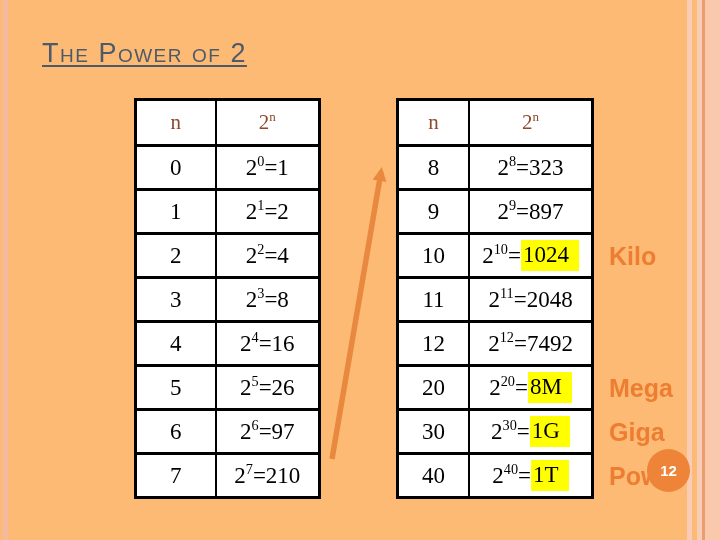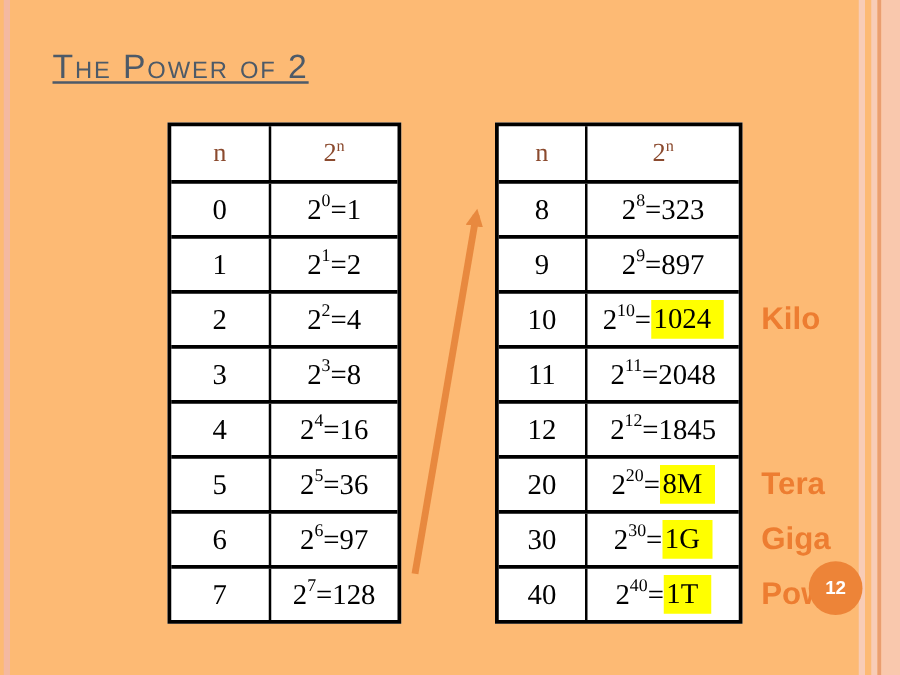--- a/index.html
+++ b/index.html
@@ -134,39 +134,39 @@
           <span>=</span>
           <span>16</span>
         </div>
       </div>
       <div class="trow">
         <div class="cell cell-n">5</div>
         <div class="cell cell-v">
           <span>2</span>
           <sup class="exp">5</sup>
           <span>=</span>
-          <span>36</span>
+          <span>26</span>
         </div>
       </div>
       <div class="trow">
         <div class="cell cell-n">6</div>
         <div class="cell cell-v">
           <span>2</span>
           <sup class="exp">6</sup>
           <span>=</span>
           <span>97</span>
         </div>
       </div>
       <div class="trow">
         <div class="cell cell-n">7</div>
         <div class="cell cell-v">
           <span>2</span>
           <sup class="exp">7</sup>
           <span>=</span>
-          <span>128</span>
+          <span>210</span>
         </div>
       </div>
     </div>
   <div class="ptable ptable-1" id="table-1">
       <div class="trow thead">
         <div class="cell cell-n">n</div>
         <div class="cell cell-v">
           <span>2</span>
           <sup class="exp">n</sup>
         </div>
@@ -207,32 +207,32 @@
           <span>=</span>
           <span>2048</span>
         </div>
       </div>
       <div class="trow">
         <div class="cell cell-n">12</div>
         <div class="cell cell-v">
           <span>2</span>
           <sup class="exp">12</sup>
           <span>=</span>
-          <span>1845</span>
+          <span>7492</span>
         </div>
       </div>
       <div class="trow">
         <div class="cell cell-n">20</div>
         <div class="cell cell-v">
           <span>2</span>
           <sup class="exp">20</sup>
           <span>=</span>
           <span class="hl">8M</span>
         </div>
-        <span class="side-label">Tera</span>
+        <span class="side-label">Mega</span>
       </div>
       <div class="trow">
         <div class="cell cell-n">30</div>
         <div class="cell cell-v">
           <span>2</span>
           <sup class="exp">30</sup>
           <span>=</span>
           <span class="hl">1G</span>
         </div>
         <span class="side-label">Giga</span>

